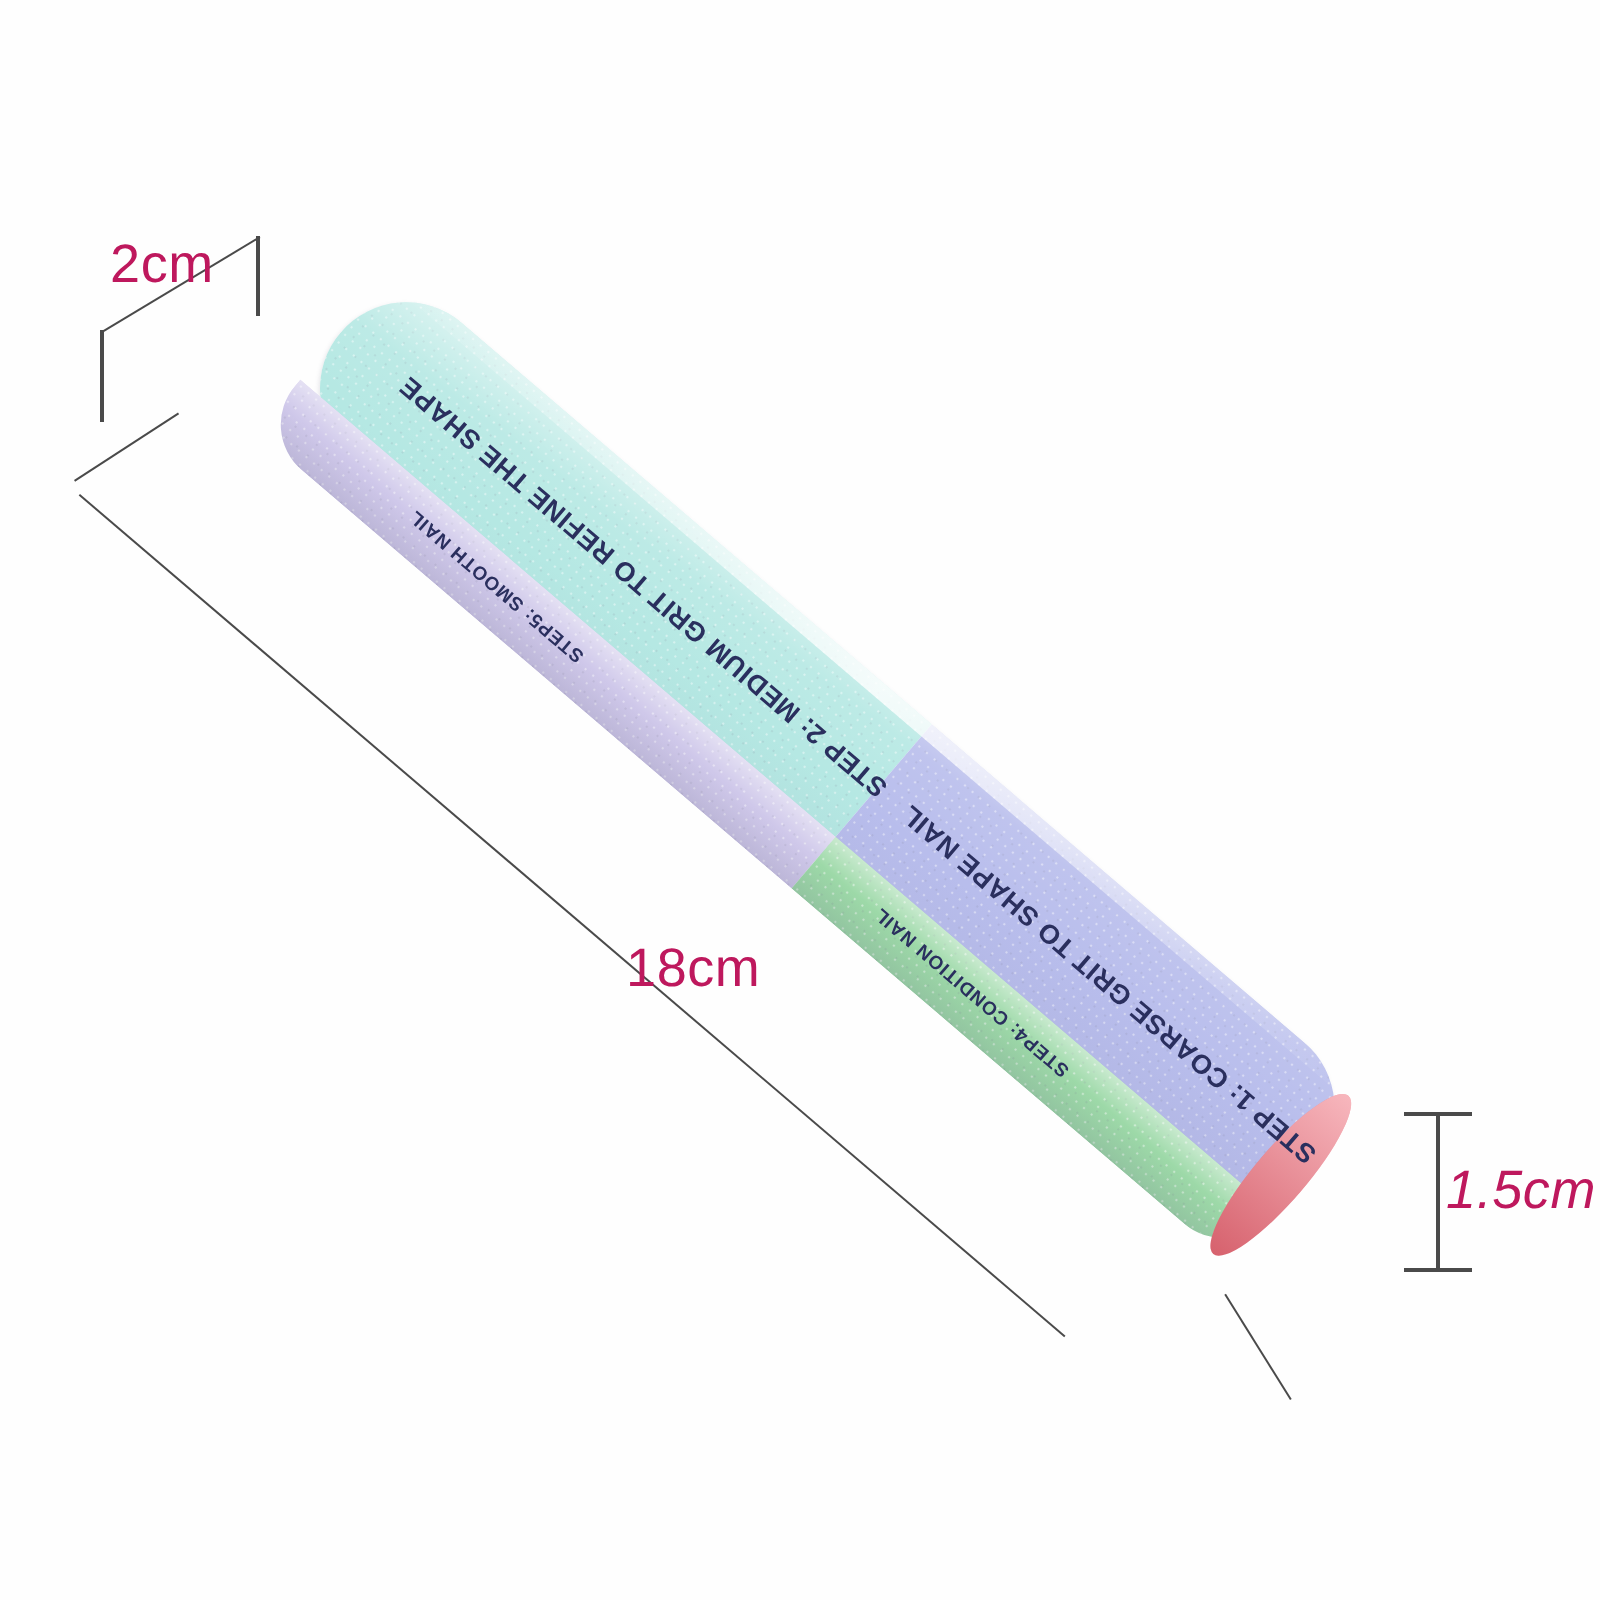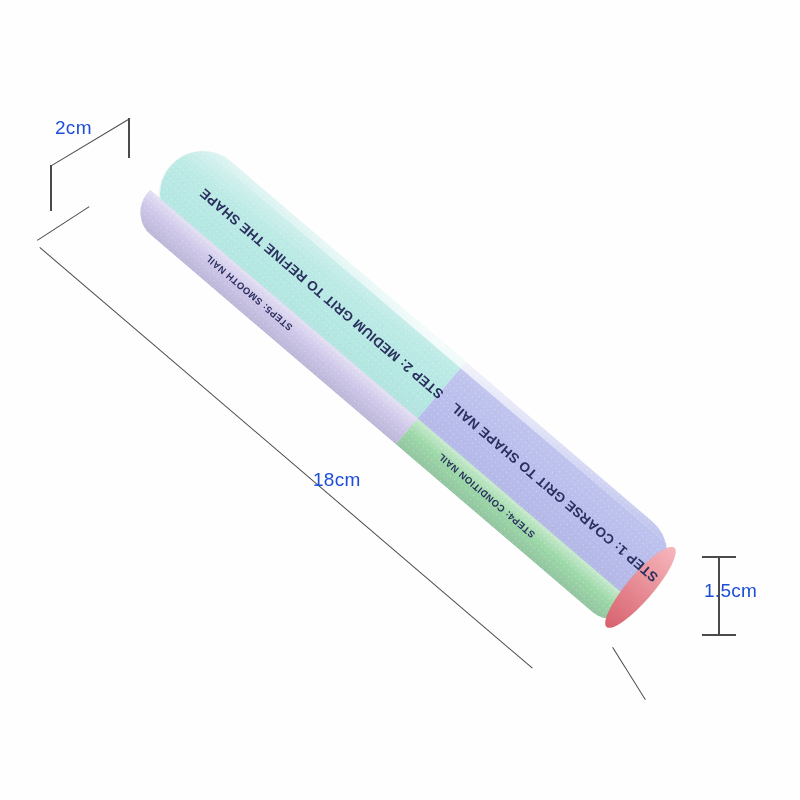--- a/index.html
+++ b/index.html
@@ -157,22 +157,22 @@
     letter-spacing: .5px;
   }
 
   
   .dim-line {
     position: absolute;
     background: #4a4a4a;
   }
   .dim-label {
     position: absolute;
-    color: #1d4ed8;
-    font-size: 19px;
+    color: #be185d;
+    font-size: 27px;
     letter-spacing: .3px;
     white-space: nowrap;
   }
   .tick {
     position: absolute;
     background: #4a4a4a;
   }
 </style>
 </head>
 <body>
@@ -246,16 +246,16 @@
     <div class="dim-label" style="left:313px; top:469px;">18cm</div>
   </div>
 
   <div>
 
     <div class="tick" style="left:702px; top:556px; width:34px; height:1.6px;"></div>
 
     <div class="tick" style="left:702px; top:634px; width:34px; height:1.6px;"></div>
 
     <div class="dim-line" style="left:718px; top:556px; width:1.5px; height:79px;"></div>
-    <div class="dim-label" style="left:704px; top:580px;">1.5cm</div>
+    <div class="dim-label" style="left:723px; top:580px;font-style:italic;">1.5cm</div>
   </div>
 
 </div>
 
 </body></html>

